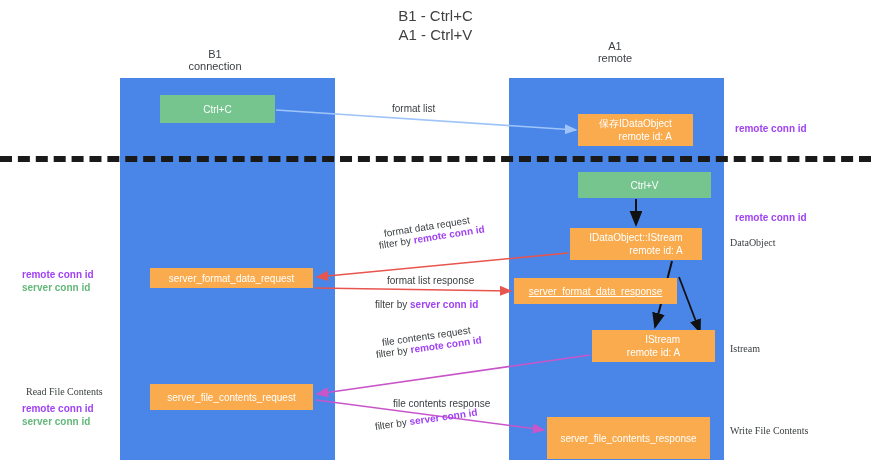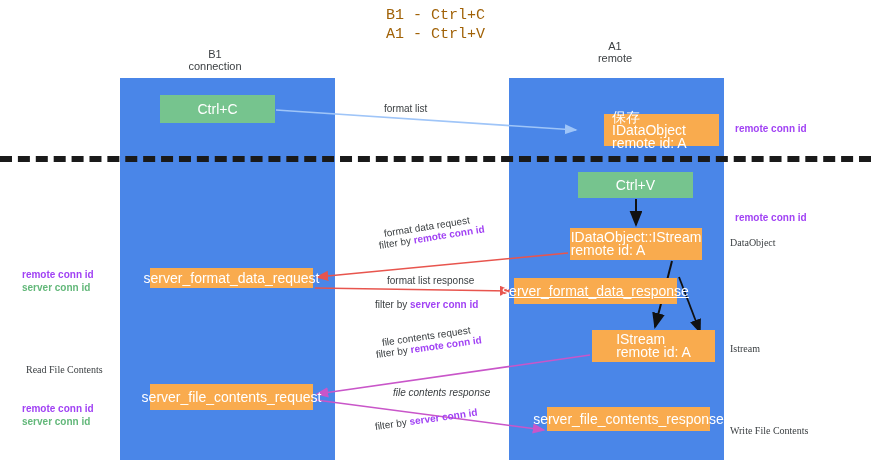--- a/index.html
+++ b/index.html
@@ -10,23 +10,22 @@
     position:relative;overflow:hidden;
     color:#3c4043;
   }
   #stage{position:absolute;left:0;top:0;width:871px;height:467px;}
 
   .abs{position:absolute;}
 
   
   #title{
     left:0;top:6px;width:871px;text-align:center;
-    font-size:15px;line-height:19px;color:#a16207;
+    font-size:15px;line-height:19px;color:#404040;
     white-space:pre-line;
-    font-family:Liberation Mono, monospace;
   }
 
   
   .col-head{
     font-size:11px;line-height:12px;text-align:center;color:#3c4043;
     white-space:pre-line;
   }
   #head-b1{left:155px;top:48px;width:120px;}
   #head-a1{left:555px;top:40px;width:120px;}
 
@@ -38,69 +37,69 @@
   
   #divider{
     left:0;top:156px;width:871px;height:0;
     border-top:6px dashed #1a1a1a;
   }
 
   
   .node{
     box-sizing:border-box;
     display:flex;align-items:center;justify-content:center;
-    text-align:left;color:#ffffff;
-    font-size:14px;line-height:13px;
+    text-align:right;color:#ffffff;
+    font-size:10px;line-height:13px;
     white-space:pre-line;
     padding:2px 8px;
   }
   .node.green{background:#76c48e;}
   .node.orange{background:#f9ab4e;}
 
   #n-ctrlc{left:160px;top:95px;width:115px;height:28px;}
-  #n-dataobject{left:578px;top:114px;width:115px;height:32px;margin-left:26px;}
-  #n-ctrlv{left:578px;top:172px;width:115px;height:26px;}
+  #n-dataobject{left:578px;top:114px;width:115px;height:32px;}
+  #n-ctrlv{left:578px;top:172px;width:133px;height:26px;}
   #n-getdata{left:570px;top:228px;width:132px;height:32px;}
   #n-fmtreq{left:150px;top:268px;width:163px;height:20px;}
   #n-fmtresp{left:514px;top:278px;width:163px;height:26px;text-decoration:underline;}
   #n-istream{left:592px;top:330px;width:123px;height:32px;}
   #n-filereq{left:150px;top:384px;width:163px;height:26px;}
-  #n-fileresp{left:547px;top:407px;width:163px;height:24px;}
+  #n-fileresp{left:547px;top:417px;width:163px;height:42px;}
 
   
   .side{font-size:10px;line-height:13px;}
   .side.plain{color:#3c4043;font-family:Liberation Serif, serif;}
   .key-remote{color:#a142f4;font-weight:bold;}
   .key-server{color:#63b87a;font-weight:bold;}
 
   #lbl-remote-1{left:735px;top:122px;}
   #lbl-remote-2{left:735px;top:211px;}
   #lbl-dataobject{left:730px;top:236px;}
   #lbl-istream{left:730px;top:342px;}
   #lbl-writefile{left:730px;top:424px;}
   #lbl-left-keys{left:22px;top:268px;}
-  #lbl-readfile{left:26px;top:363px;}
+  #lbl-readfile{left:26px;top:385px;}
   #lbl-left-keys2{left:22px;top:402px;}
 
   
   .edge-lbl{
     font-size:10px;line-height:14px;color:#3c4043;
     white-space:nowrap;
   }
   .edge-lbl.rot-n9{transform:rotate(-9deg);transform-origin:left top;}
   .edge-lbl.rot-n8{transform:rotate(-8deg);transform-origin:left top;}
 
-  #e-formatlist{left:384px;top:102px;}
+  #e-formatlist{left:392px;top:102px;}
   #e-fdr1{left:383px;top:227px;}
   #e-fdr2{left:378px;top:239px;}
   #e-fdresp1{left:387px;top:274px;}
   #e-fdresp2{left:375px;top:298px;}
   #e-fcr1{left:381px;top:336px;}
   #e-fcr2{left:375px;top:348px;}
-  #e-fcresp1{left:393px;top:386px;font-style:italic;}
+  #e-fcresp1{left:393px;top:397px;}
   #e-fcresp2{left:374px;top:420px;}
 
   svg#wires{position:absolute;left:0;top:0;width:871px;height:467px;
     pointer-events:none;overflow:visible;}
 </style>
 </head>
 <body>
 
 <div id="stage">
 

